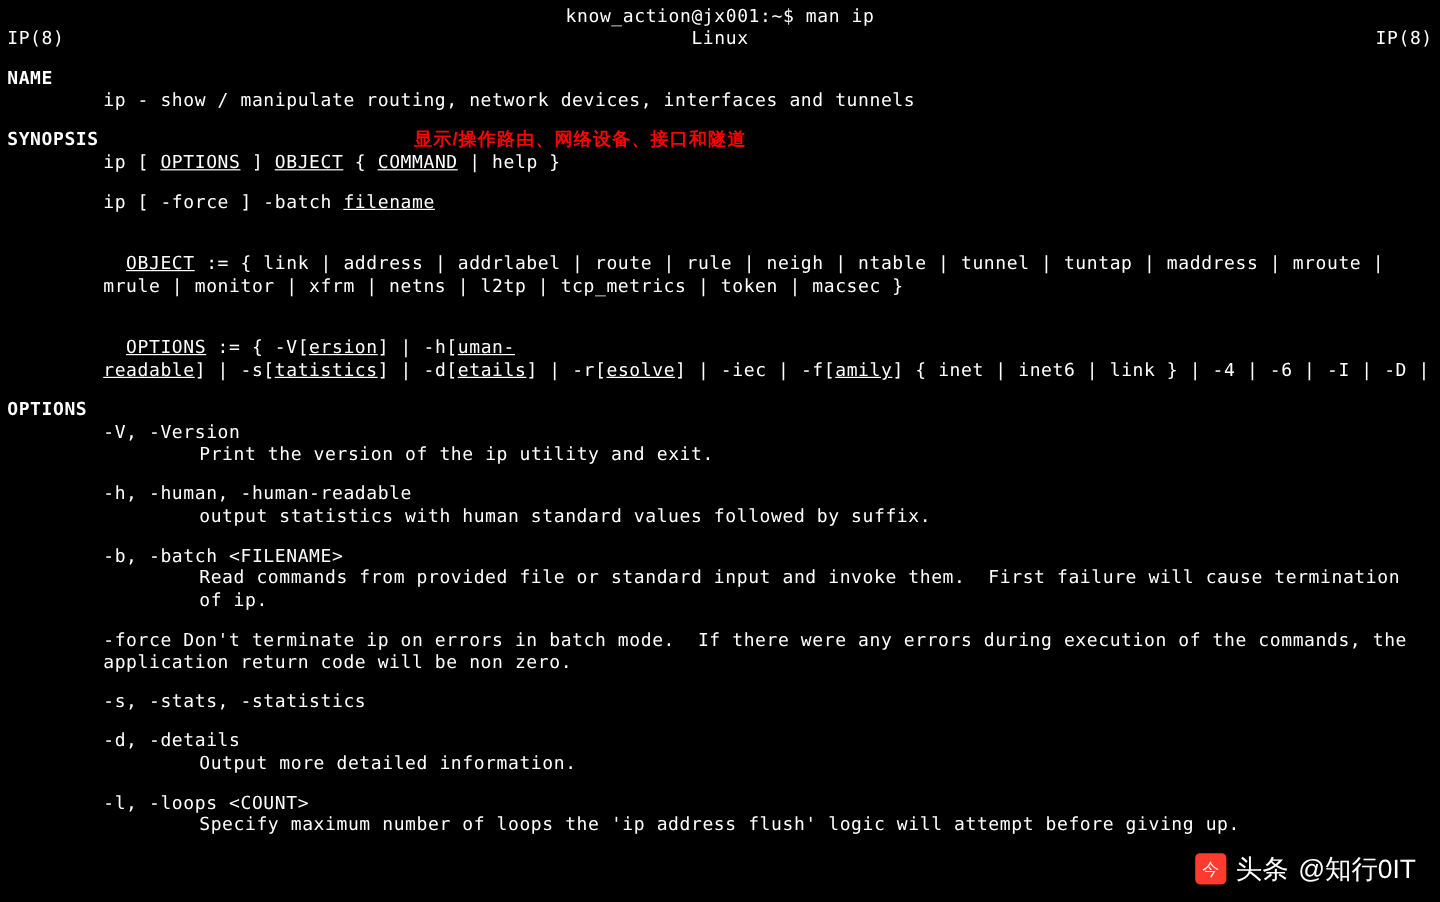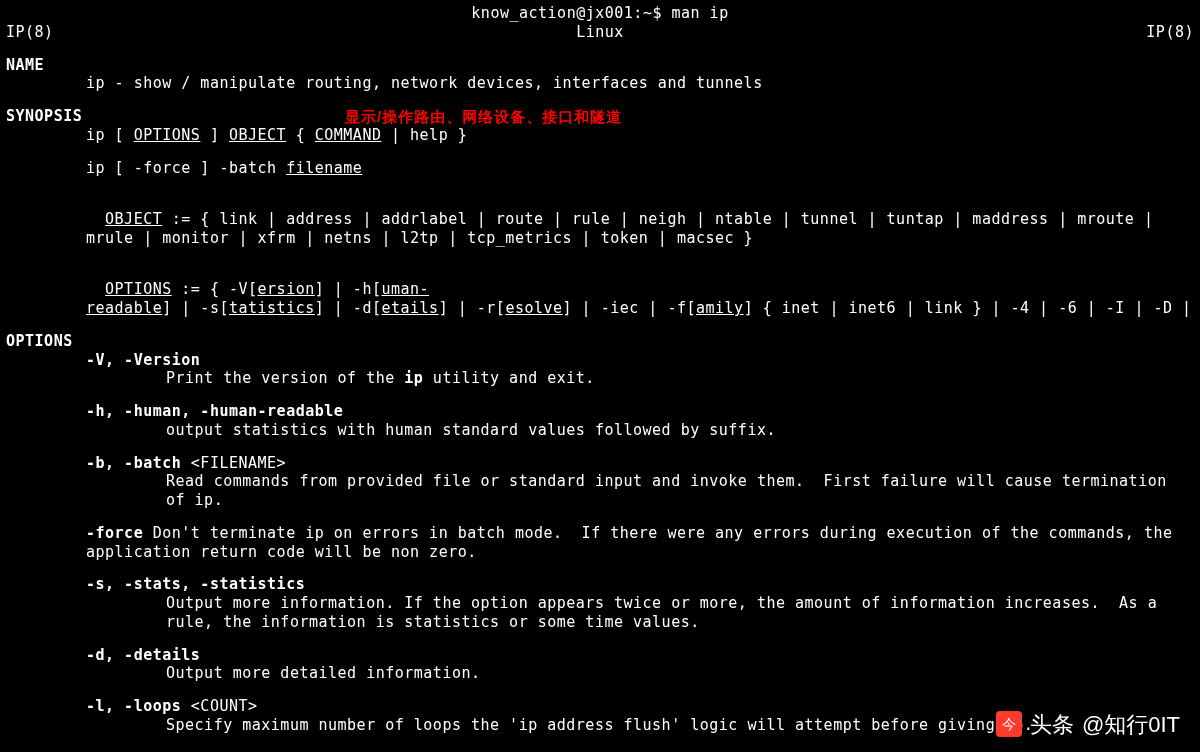--- a/index.html
+++ b/index.html
@@ -12,21 +12,21 @@
     padding: 4px 6px;
     width: 1200px;
     height: 752px;
     overflow: hidden;
     letter-spacing: 0.5px;
   }
   .prompt-line { white-space: pre; text-align: center; }
   .header-row { display: flex; justify-content: space-between; gap: 48px; }
   .section-title { font-weight: bold; }
   .indent1 { padding-left: 80px; }
-  .bold { font-weight: bold; }
+  .bold { font-weight: normal; }
   .u { text-decoration: underline; }
   .red-annotation { color: #ff0000; font-weight: bold; font-family: "SimHei", "Microsoft YaHei", sans-serif; letter-spacing: 1px; }
   .annotation-pos { position: absolute; left: 345px; top: 108px; }
   .blk { display: block; white-space: pre-wrap; }
   .opt-row { padding-left: 80px; }
   .opt-desc { padding-left: 160px; }
   .watermark {
     position: absolute;
     right: 20px;
     bottom: 14px;
@@ -109,21 +109,20 @@
 <div class="opt-row"><span class="bold">-b, -batch</span><span> &lt;FILENAME&gt;</span></div>
 <div class="opt-desc blk">Read commands from provided file or standard input and invoke them.  First failure will cause termination of ip.</div>
 
 <div style="height:14px"></div>
 
 <div class="opt-row blk"><span class="bold">-force</span><span> Don't terminate ip on errors in batch mode.  If there were any errors during execution of the commands, the application return code will be non zero.</span></div>
 
 <div style="height:14px"></div>
 
 <div class="opt-row"><span class="bold">-s, -stats, -statistics</span></div>
-<div class="opt-desc blk">Output more information. If the option appears twice or more, the amount of information increases.  As a rule, the information is statistics or some time values.</div>
 
 <div style="height:14px"></div>
 
 <div class="opt-row"><span class="bold">-d, -details</span></div>
 <div class="opt-desc">Output more detailed information.</div>
 
 <div style="height:14px"></div>
 
 <div class="opt-row"><span class="bold">-l, -loops</span><span> &lt;COUNT&gt;</span></div>
 <div class="opt-desc blk">Specify maximum number of loops the 'ip address flush' logic will attempt before giving up.</div>

